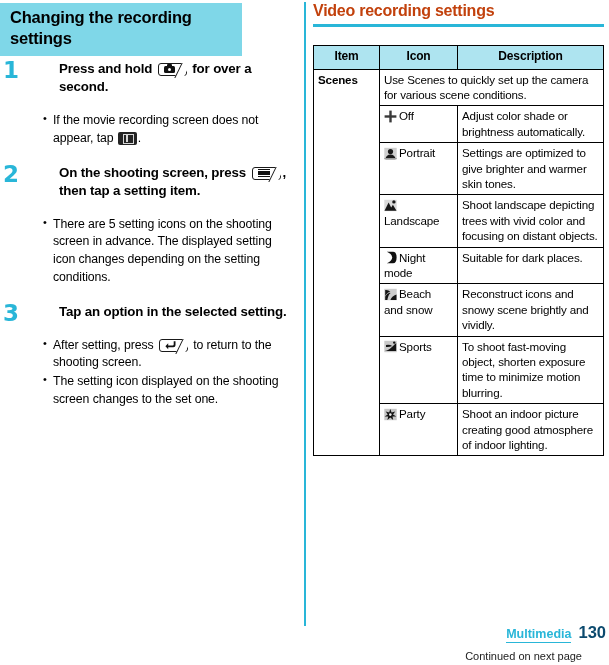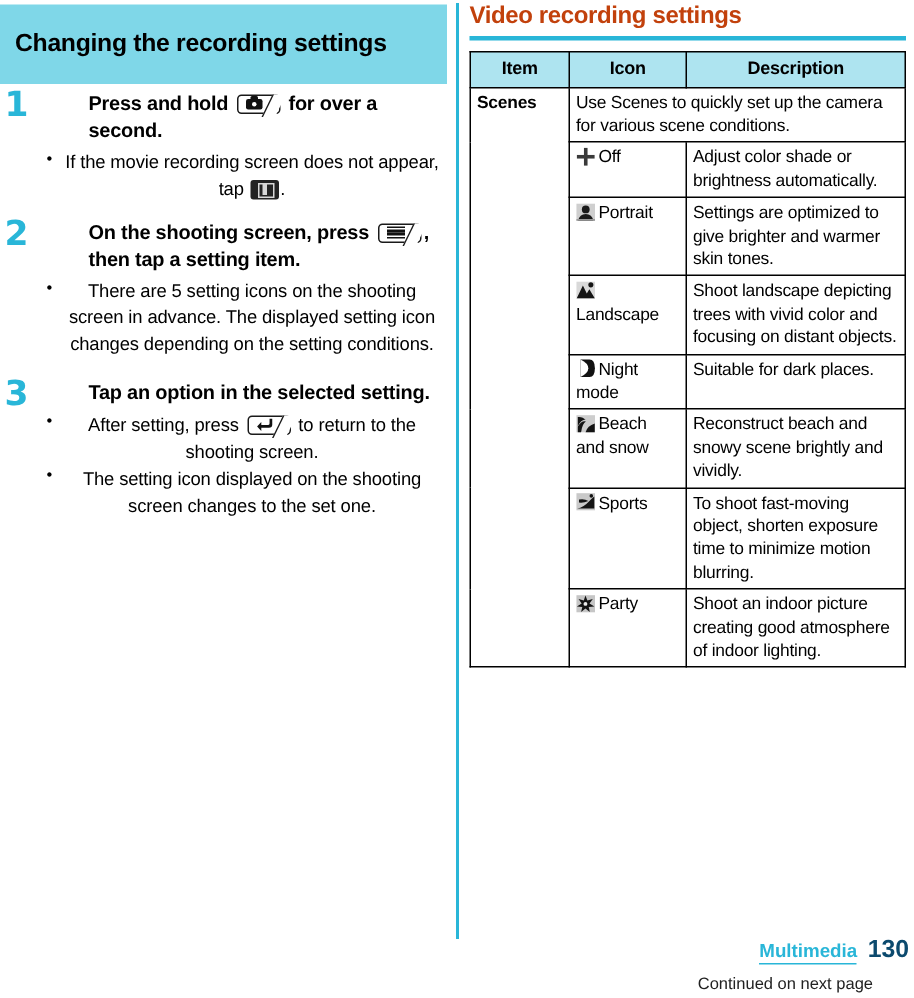--- a/index.html
+++ b/index.html
@@ -20,24 +20,24 @@
   
   .left-col {
     position: absolute;
     left: 0; top: 0;
     width: 299px;
     height: 665px;
   }
   .section-banner {
     position: absolute;
     left: 0; top: 3px;
-    width: 298px;
+    width: 242px;
     min-height: 53px;
     background: #7fd7e8;
-    padding: 16px 10px 7px 10px;
+    padding: 4px 10px 7px 10px;
     font-size: 16.5px;
     font-weight: bold;
     line-height: 1.28;
     letter-spacing: -0.2px;
   }
   .steps {
     position: absolute;
     left: 0; top: 60px;
     width: 299px;
   }
@@ -58,23 +58,22 @@
     font-family: "DejaVu Sans", sans-serif;
   }
   .step-title {
     font-size: 13.3px;
     font-weight: bold;
     line-height: 1.36;
     letter-spacing: -0.15px;
     padding-left: 32px;
   }
   .bullets {
-    margin: 4px; padding: 0;
+    margin: 16px; padding: 0;
     list-style: none;
-    text-align: center;
   }
   .bullets li {
     position: relative;
     padding-left: 10px;
     font-size: 12.3px;
     line-height: 1.44;
     letter-spacing: -0.1px;
     margin-top: 1px;
   }
   .bullets li::before {
@@ -200,21 +199,21 @@
     line-height: 1.25;
   }
   .right-rule {
     margin-top: 3px;
     width: 291px;
     height: 2.6px;
     background: #29b6d8;
   }
 
   table.settings {
-    margin-top: 7px;
+    margin-top: 18px;
     border-collapse: collapse;
     width: 290px;
     table-layout: fixed;
   }
   table.settings th, table.settings td {
     border: 1px solid #000000;
     font-size: 11.6px;
     line-height: 1.33;
     vertical-align: top;
     padding: 2px 4px 3px 4px;
@@ -437,21 +436,21 @@
           <td class="icon-cell">
             <span class="sicon">
               <svg width="13" height="13" viewBox="0 0 13 13">
                 <rect x="0.3" y="0.8" width="12.4" height="11.4" fill="#cdcdcd"></rect>
                 <path d="M1.2 2.0 Q4.4 1.6 6.4 4.0 Q4.0 3.2 1.2 8.0 Z" fill="#141414"></path>
                 <path d="M1.2 8.4 Q3.8 4.2 6.6 5.0 Q4.2 6.4 3.4 12.1 L1.2 12.1 Z" fill="#141414"></path>
                 <path d="M6.4 12.1 Q7.6 8.0 12.5 6.4 L12.5 12.1 Z" fill="#141414"></path>
               </svg>
             </span><span>Beach and snow</span>
           </td>
-          <td>Reconstruct beach and snowy scene brightly and vividly.</td>
+          <td>Reconstruct icons and snowy scene brightly and vividly.</td>
         </tr>
 
         <tr>
           <td class="icon-cell">
             <span class="sicon">
               <svg width="13" height="13" viewBox="0 0 13 13">
                 <rect x="0.3" y="0.8" width="12.4" height="11.4" fill="#c9c9c9"></rect>
                 <path d="M0.8 11.0 Q5.0 10.4 8.8 6.2 Q10.6 4.2 12.2 3.0 L12.2 11.0 Z" fill="#141414"></path>
                 <path d="M2.0 5.0 Q5.6 4.2 8.2 6.0 Q5.0 7.4 2.0 7.0 Z" fill="#141414"></path>
                 <circle cx="10.2" cy="2.6" r="1.2" fill="#141414"></circle>

